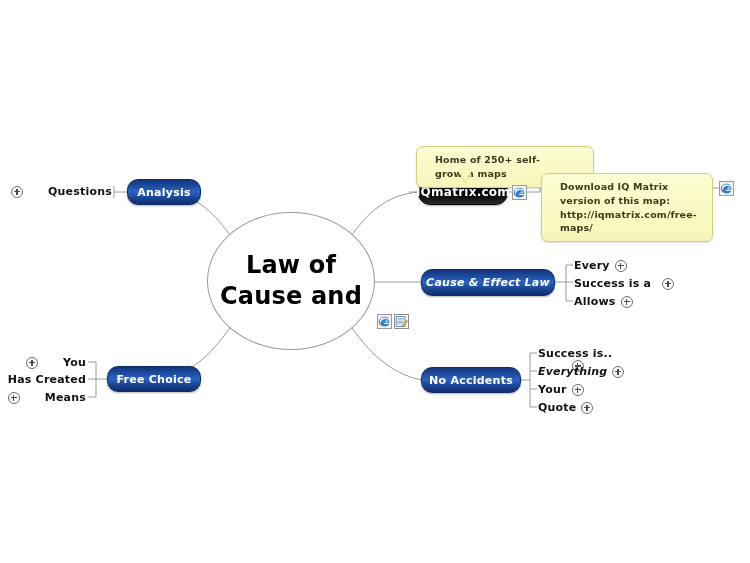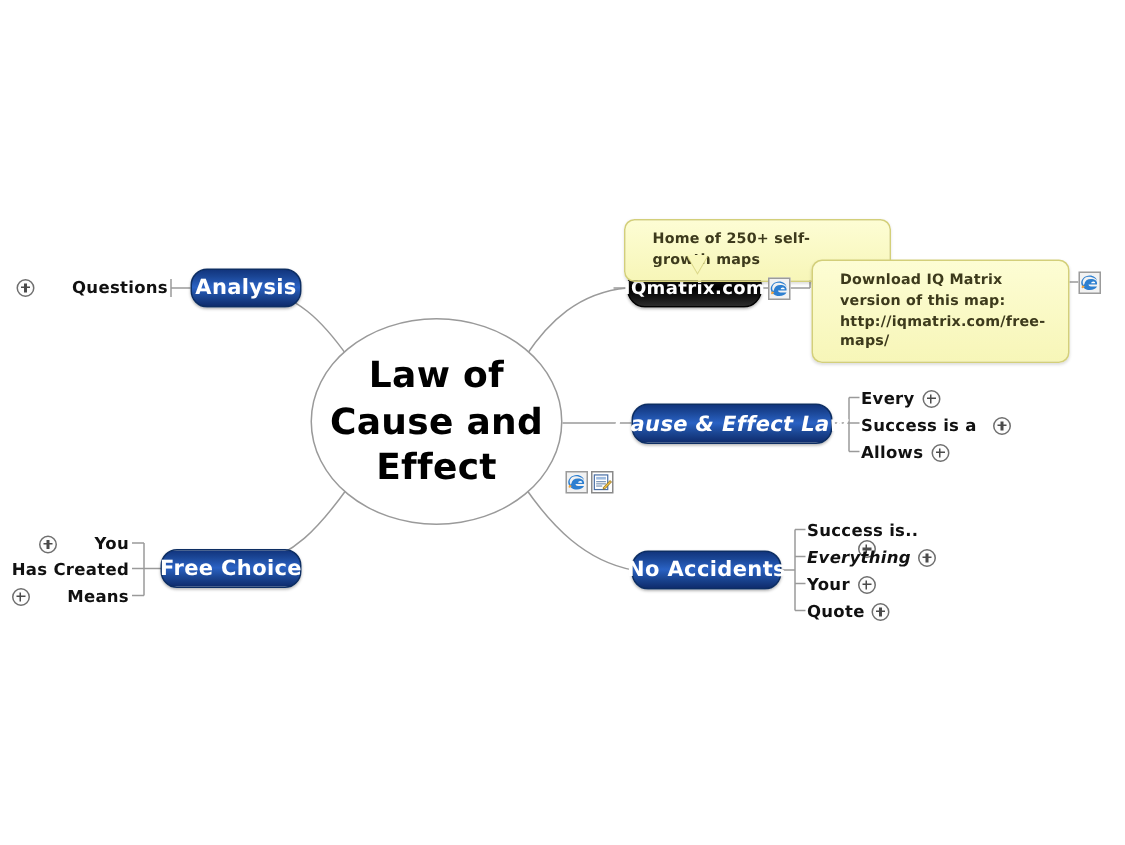--- a/index.html
+++ b/index.html
@@ -60,21 +60,21 @@
                 #2a62c4 48%,
                 #1b4693 74%,
                 #0f2c6d 100%);
     box-shadow: 0 1px 2px rgba(0,0,0,0.30);
     display: flex;
     align-items: center;
     justify-content: center;
   }
   .node-label {
     color: #ffffff;
-    font-size: 14px;
+    font-size: 11px;
     font-weight: bold;
     white-space: nowrap;
     letter-spacing: 0.25px;
   }
   .node.black {
     border: 1px solid #000000;
     border-radius: 12px;
     background: linear-gradient(to bottom,
                 #3a3a3a 0%,
                 #141414 24%,
@@ -227,21 +227,20 @@
       <path d="M 540,180 L 540,192"></path>
 
       <path d="M 713,188 L 719,188"></path>
     </g>
   </svg>
 
   <div class="root-circle">
     <div class="root-label">
       <span>Law of</span><br>
       <span>Cause and</span><br>
-      <span>Effect</span>
     </div>
   </div>
 
   <div class="icon-ie" style="left:377px; top:314px;">
     <svg width="13" height="13" viewBox="0 0 16 16">
       <path d="M3 10 C1 7 3 3 7 3 C11 3 14 5 14 7 C14 4 11 2 8 2 C4 2 1 5 1 8 C1 11 4 14 8 14 C11 14 13 12.6 14 11 L9 11 C8 11 7 10.4 7 9.4 L14 9.4 C14.4 6.5 12 5 9 5 C6 5 4 6.6 3.6 9 Z" fill="#2d7fd0"></path>
       <path d="M4 11 C3 12 2.2 12.6 1.6 12.4 C1 12 1.4 11 2 10 Z" fill="#f2a33c"></path>
       <path d="M9.2 8.4 C9.2 7.4 10 6.8 11.1 6.9 C12 7 12.5 7.6 12.5 8.4 Z" fill="#ffffff"></path>
     </svg>
   </div>

